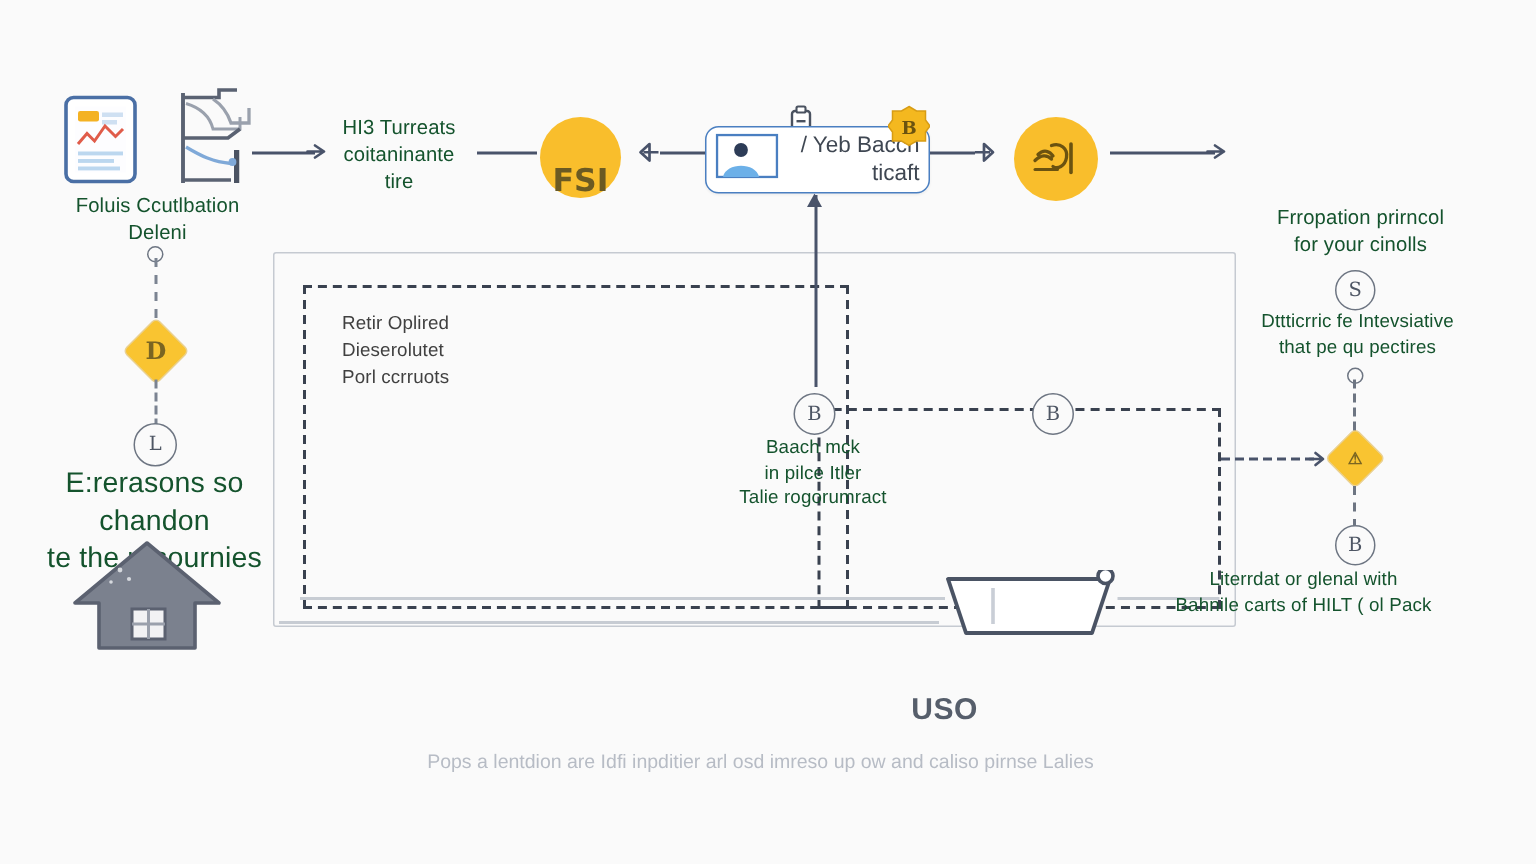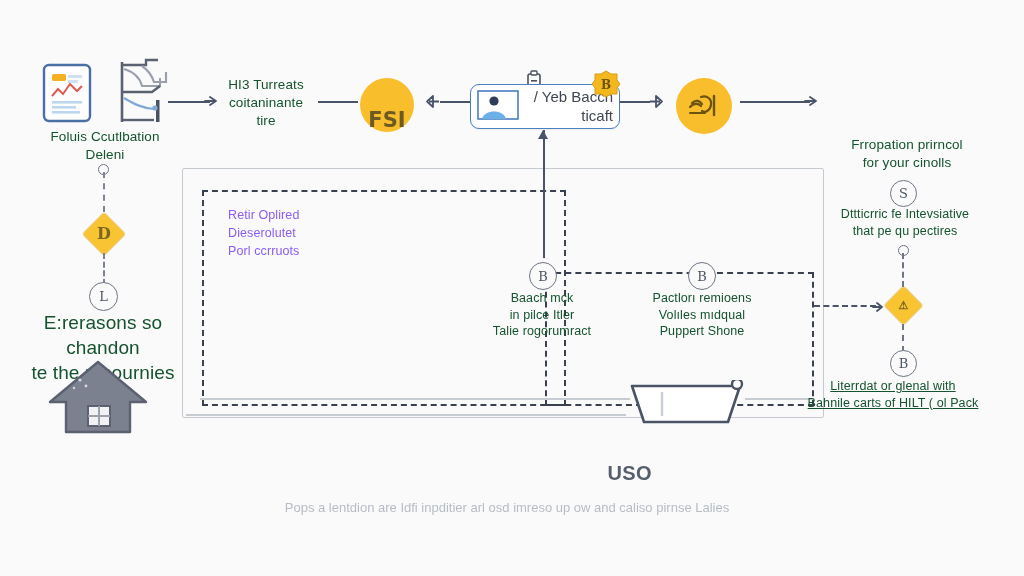--- a/index.html
+++ b/index.html
@@ -21,21 +21,21 @@
   .txt {
     position: absolute;
     text-align: center;
     line-height: 1.32;
     color: #5c6472;
     font-size: 12.5px;
     letter-spacing: .1px;
     white-space: pre-line;
   }
   .txt.dark { color: #14532d; }
-  .txt.faint { color: #8b5cf6; }
+  .txt.faint { color: #404040; }
   .txt.left { text-align: left; }
 
   
   .ycircle {
     position: absolute;
     border-radius: 50%;
     background: #f9be2c;
     display: flex;
     align-items: center;
     justify-content: center;
@@ -313,23 +313,20 @@
   <div class="ocircle" style="left:529px; top:262px; width:26px; height:26px;">
     <span>B</span>
   </div>
   <div class="txt dark" style="left:466px; top:290px; width:152px; font-size:12.5px;">Baach mck
 in pilce Itler
 Talie rogorumract</div>
 
   <div class="ocircle" style="left:688px; top:262px; width:26px; height:26px;">
     <span>B</span>
   </div>
-  <div class="txt dark" style="left:627px; top:290px; width:150px; font-size:12.5px;">Pactlorı remioens
-Volıles mıdqual
-Puppert Shone</div>
 
   <div class="hline grayline" style="left:200px; top:398px; width:430px; height:2.4px;"></div>
   <div class="hline grayline" style="left:186px; top:414px; width:440px; height:2.4px;"></div>
   <div class="hline grayline" style="left:745px; top:398px; width:68px; height:2.4px;"></div>
 
   <div class="icon" style="left:624px; top:380px;">
     <svg width="124" height="46" viewBox="0 0 124 46">
       <path d="M8 6 L116 6 L104 42 L20 42 Z" fill="#ffffff" stroke="#4a5364" stroke-width="2.6" stroke-linejoin="round"></path>
       <path d="M38 12 L38 36" stroke="#c9ced6" stroke-width="2.4"></path>
       <circle cx="113" cy="4" r="5" fill="#ffffff" stroke="#4a5364" stroke-width="2.4"></circle>
@@ -347,21 +344,21 @@
 
   <div class="ydiamond" style="left:890px; top:292px; width:27px; height:27px; line-height:27px;">
     <span style="font-size:11px;">⚠</span>
   </div>
 
   <div class="dashv" style="left:902px; top:324px; height:28px; border-color:#6d7582;"></div>
 
   <div class="ocircle" style="left:890px; top:350px; width:25px; height:25px;">
     <span>B</span>
   </div>
-  <div class="txt dark" style="left:788px; top:378px; width:210px; font-size:12.5px;text-decoration:underline;">Literrdat or glenal with
+  <div class="txt dark" style="left:764px; top:378px; width:210px; font-size:12.5px;">Literrdat or glenal with
 Bahnile carts of HILT ( ol Pack</div>
 
   <div class="dashh" style="left:814px; top:305px; width:62px;"></div>
   <div class="icon" style="left:872px; top:299px;">
     <svg width="12" height="12" viewBox="0 0 12 12">
         <path d="M1 6 L9 6 M5 2 L10 6 L5 10" stroke="#49536a" stroke-width="1.8" fill="none" stroke-linecap="round" stroke-linejoin="round"></path>
       </svg>
   </div>
 
   <div class="footer-title" style="left:362px; top:462px; width:290px;">USO</div>

